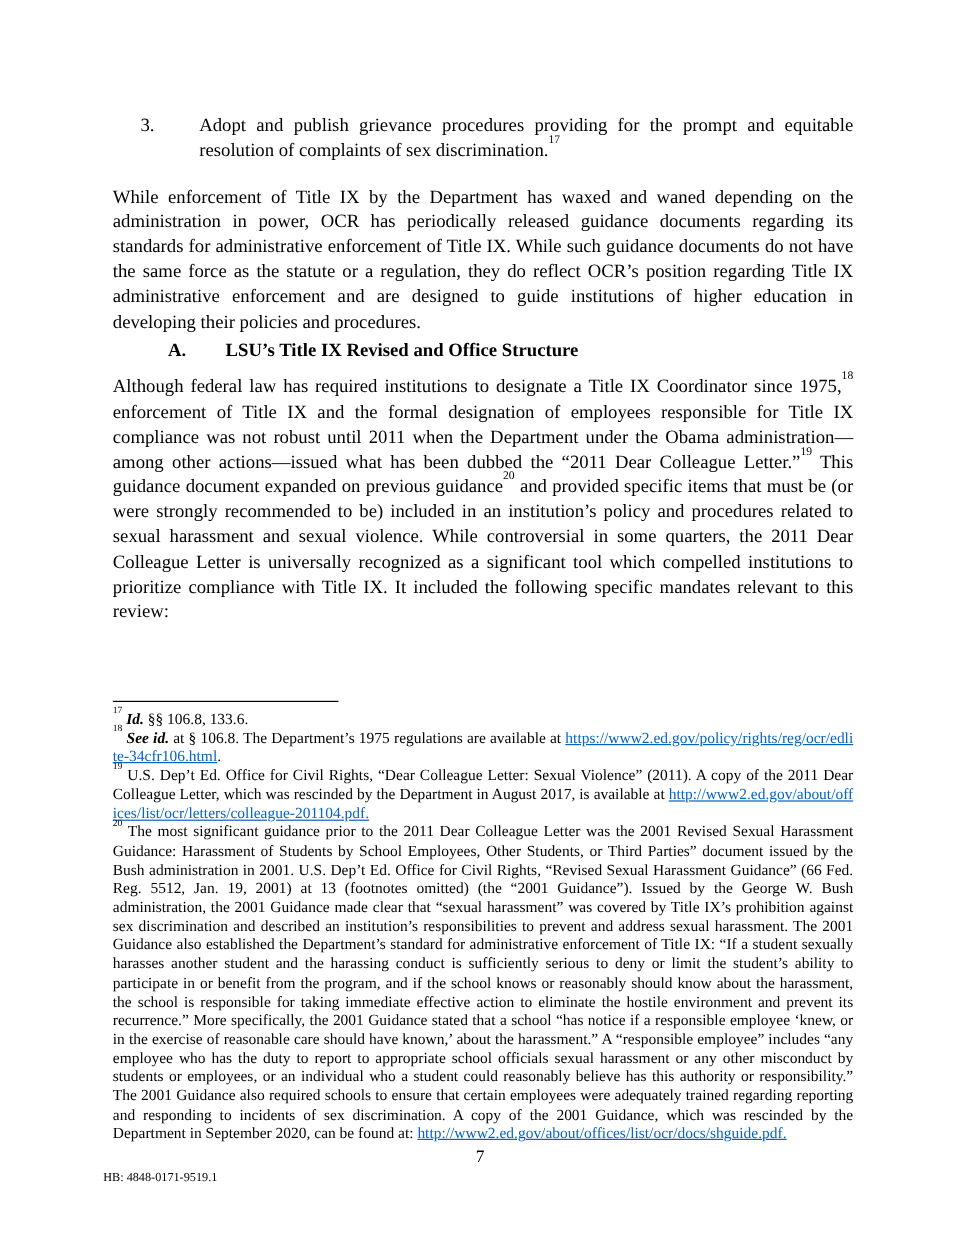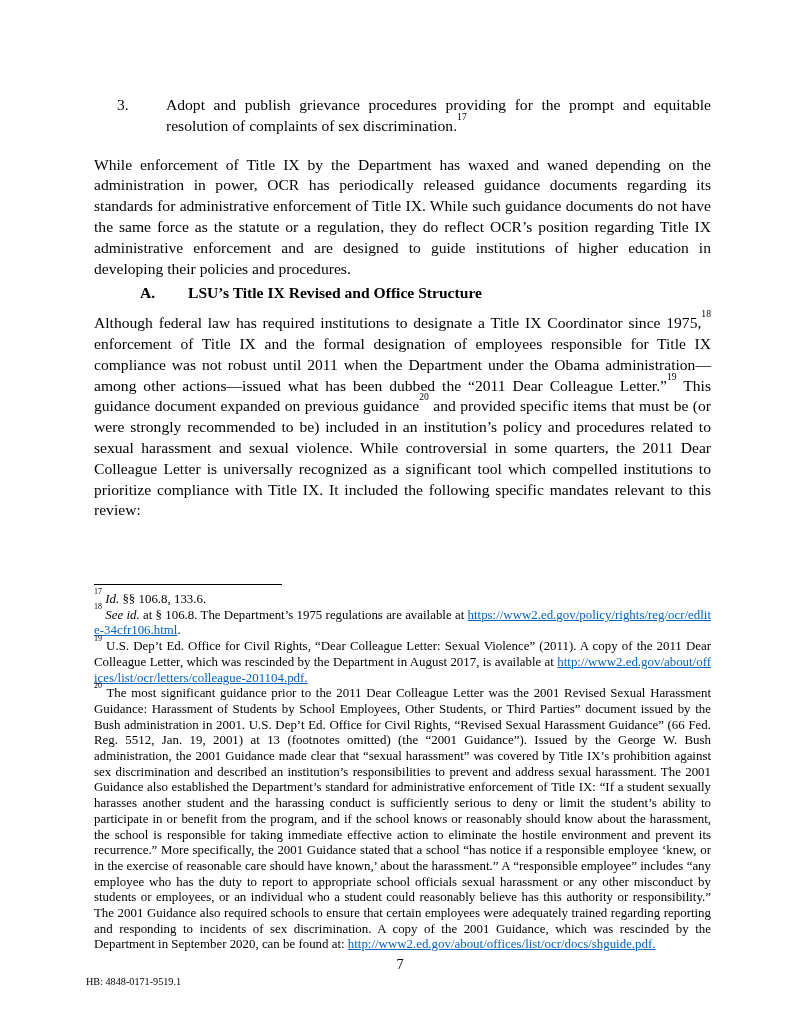--- a/index.html
+++ b/index.html
@@ -65,21 +65,21 @@
     border-top: 1px solid #000000;
     margin-bottom: 7px;
   }
   .footnote { margin: 0; }
   .link {
     color: #0563C1;
     text-decoration: underline;
     cursor: pointer;
     word-break: break-all;
   }
-  .italic { font-style: italic; }
+  .italic { font-style: italic; font-weight: bold; }
   .page-number {
     position: absolute;
     left: 0;
     right: 0;
     top: 956px;
     text-align: center;
     font-size: 14.5px;
   }
   .doc-id {
     position: absolute;

